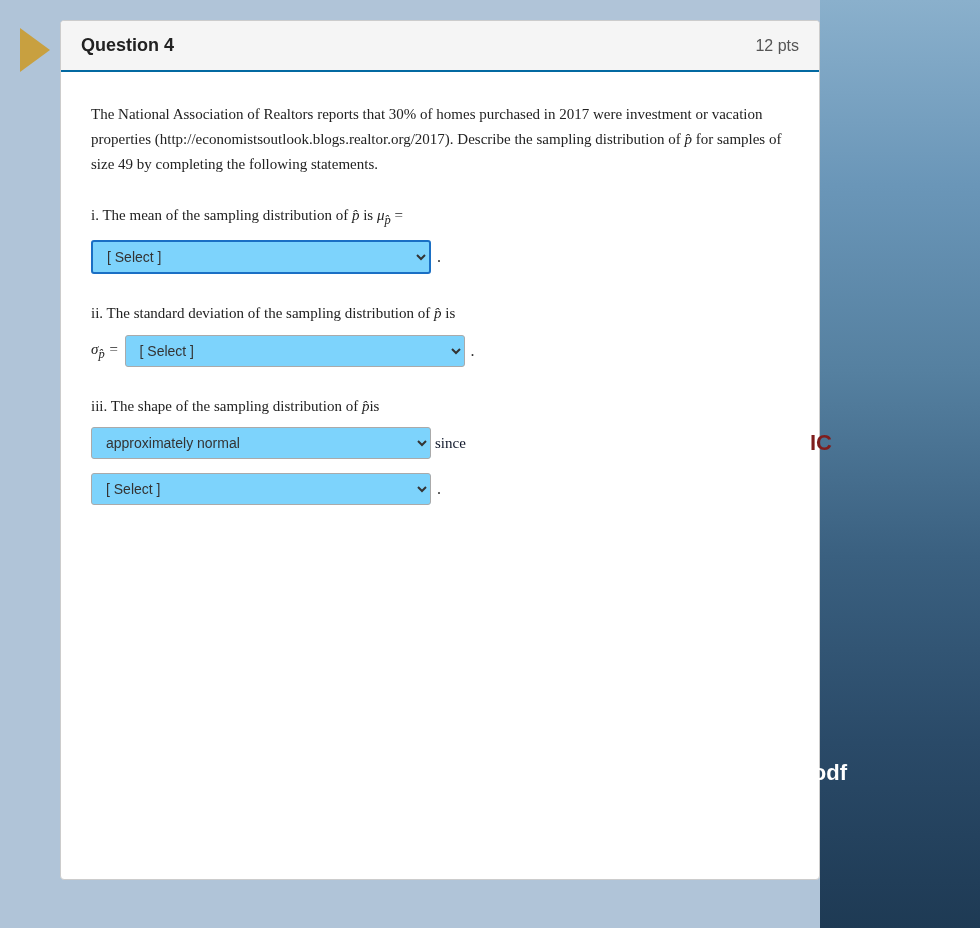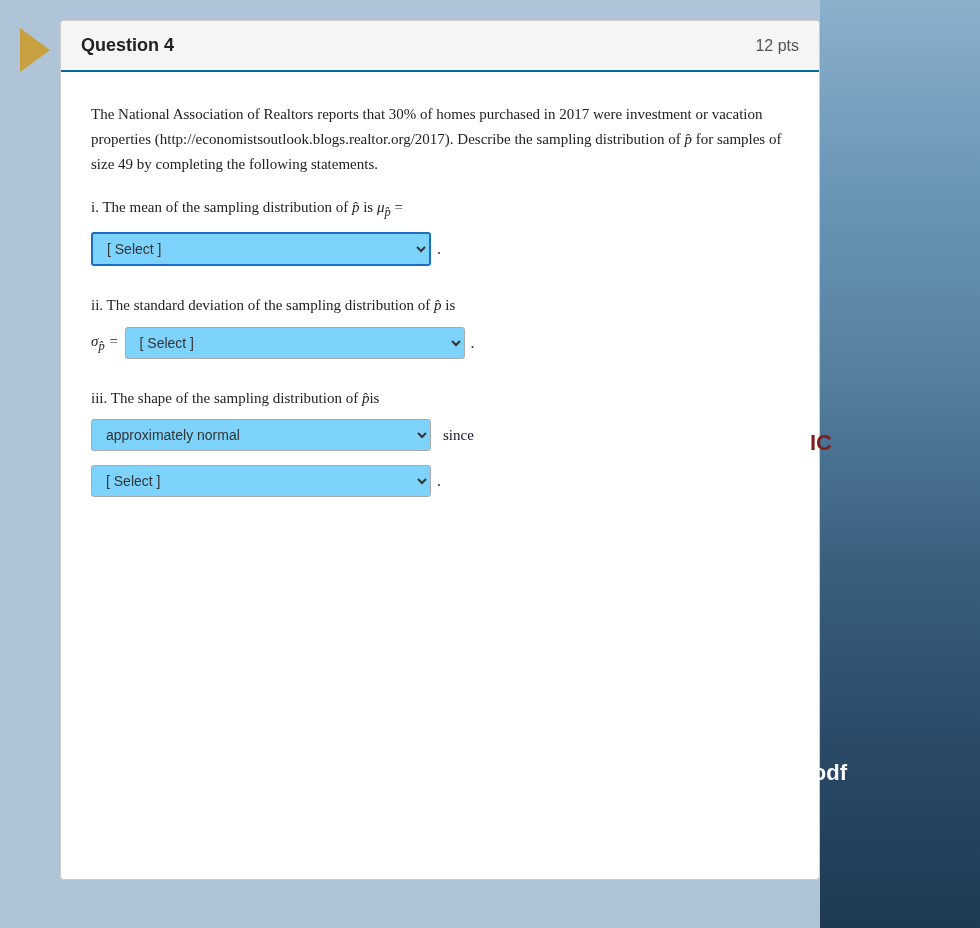--- a/index.html
+++ b/index.html
@@ -90,21 +90,21 @@
     }
 
     .question-body {
       padding: 30px 30px 40px 30px;
       font-size: 15px;
       line-height: 1.6;
       color: #222;
     }
 
     .intro-text {
-      margin-bottom: 20px;
+      margin-bottom: 28px;
       font-size: 15px;
       line-height: 1.65;
     }
 
     .sub-question {
       margin-bottom: 28px;
     }
 
     .sub-question-label {
       font-size: 15px;
@@ -169,21 +169,20 @@
 
     .since-text {
       font-size: 15px;
       color: #0f172a;
       margin-left: 4px;
     }
 
     .shape-row {
       display: flex;
       align-items: center;
-      gap: 8px;
       margin-bottom: 14px;
     }
 
     
     .math {
       font-style: italic;
     }
 
     
     .side-label-ic {

